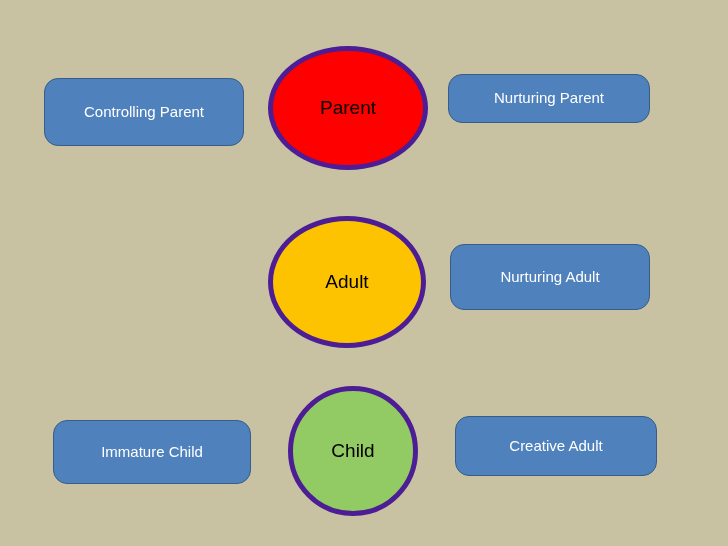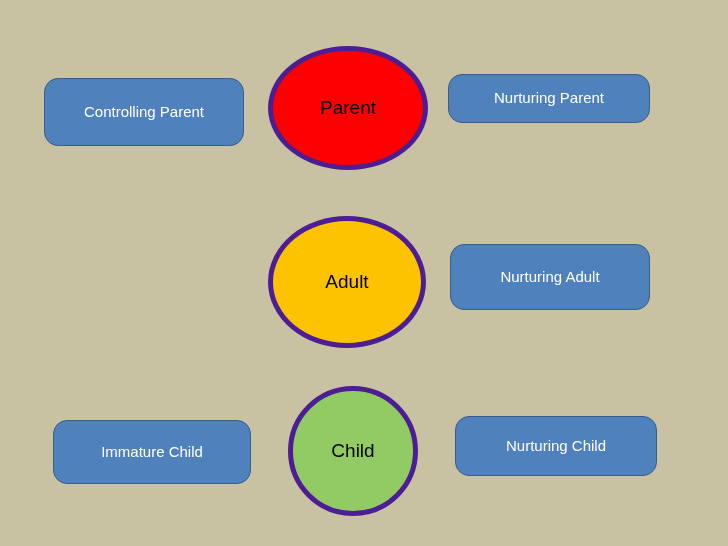--- a/index.html
+++ b/index.html
@@ -140,16 +140,16 @@
 
   <div class="rbox" id="box-immature-child">
     <span>Immature Child</span>
   </div>
 
   <div class="circle" id="circle-child">
     <span>Child</span>
   </div>
 
   <div class="rbox" id="box-creative-child">
-    <span>Nurturing Child</span>
+    <span>Creative Adult</span>
   </div>
 
 </div>
 
 </body></html>

